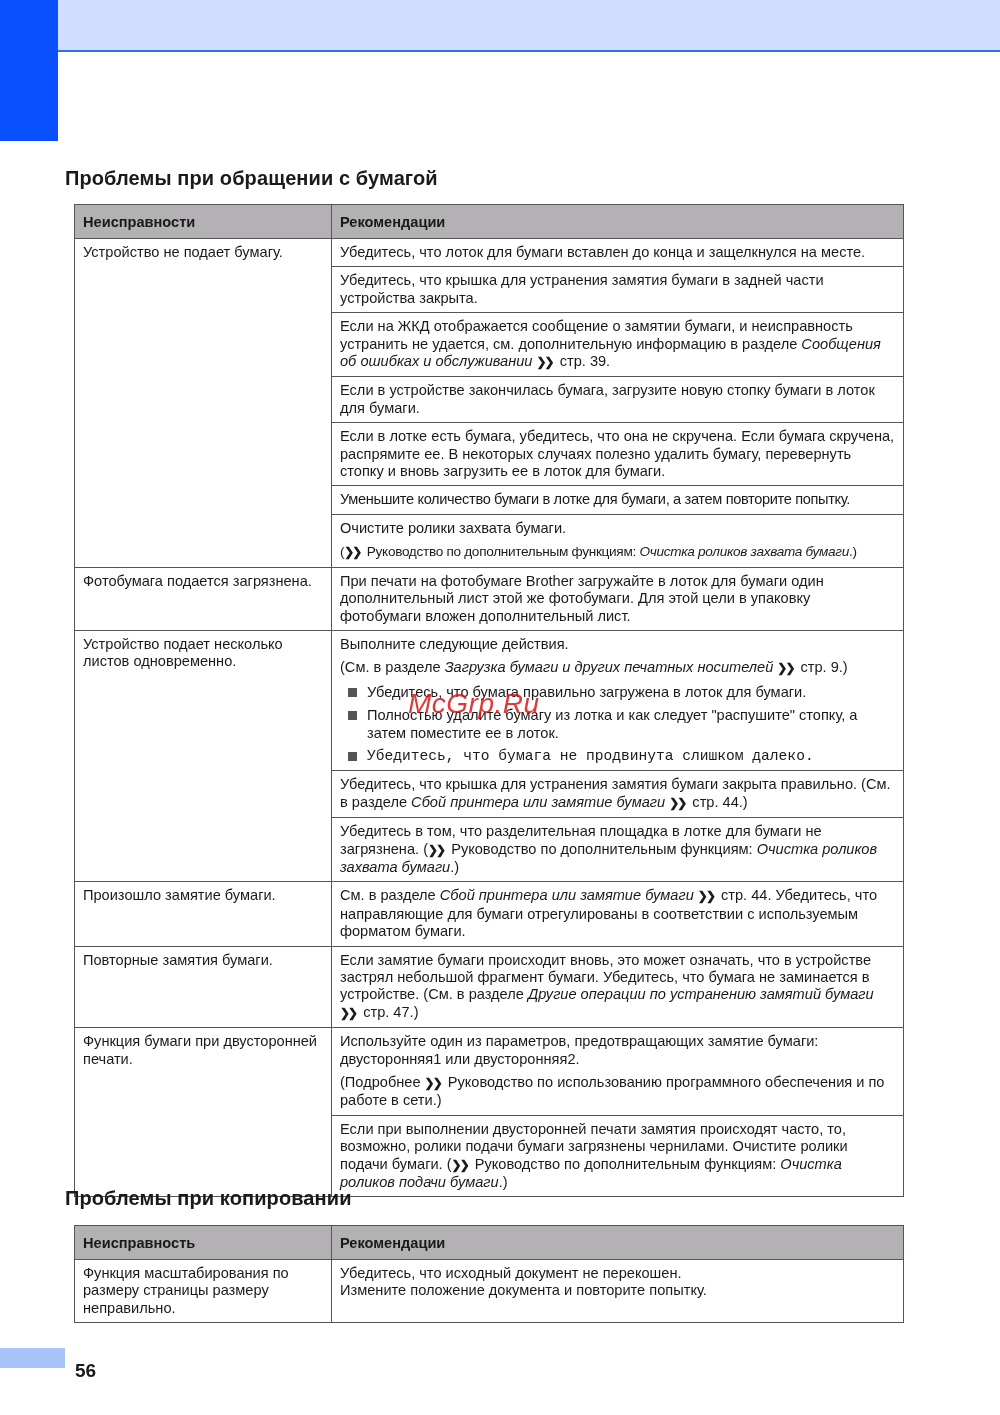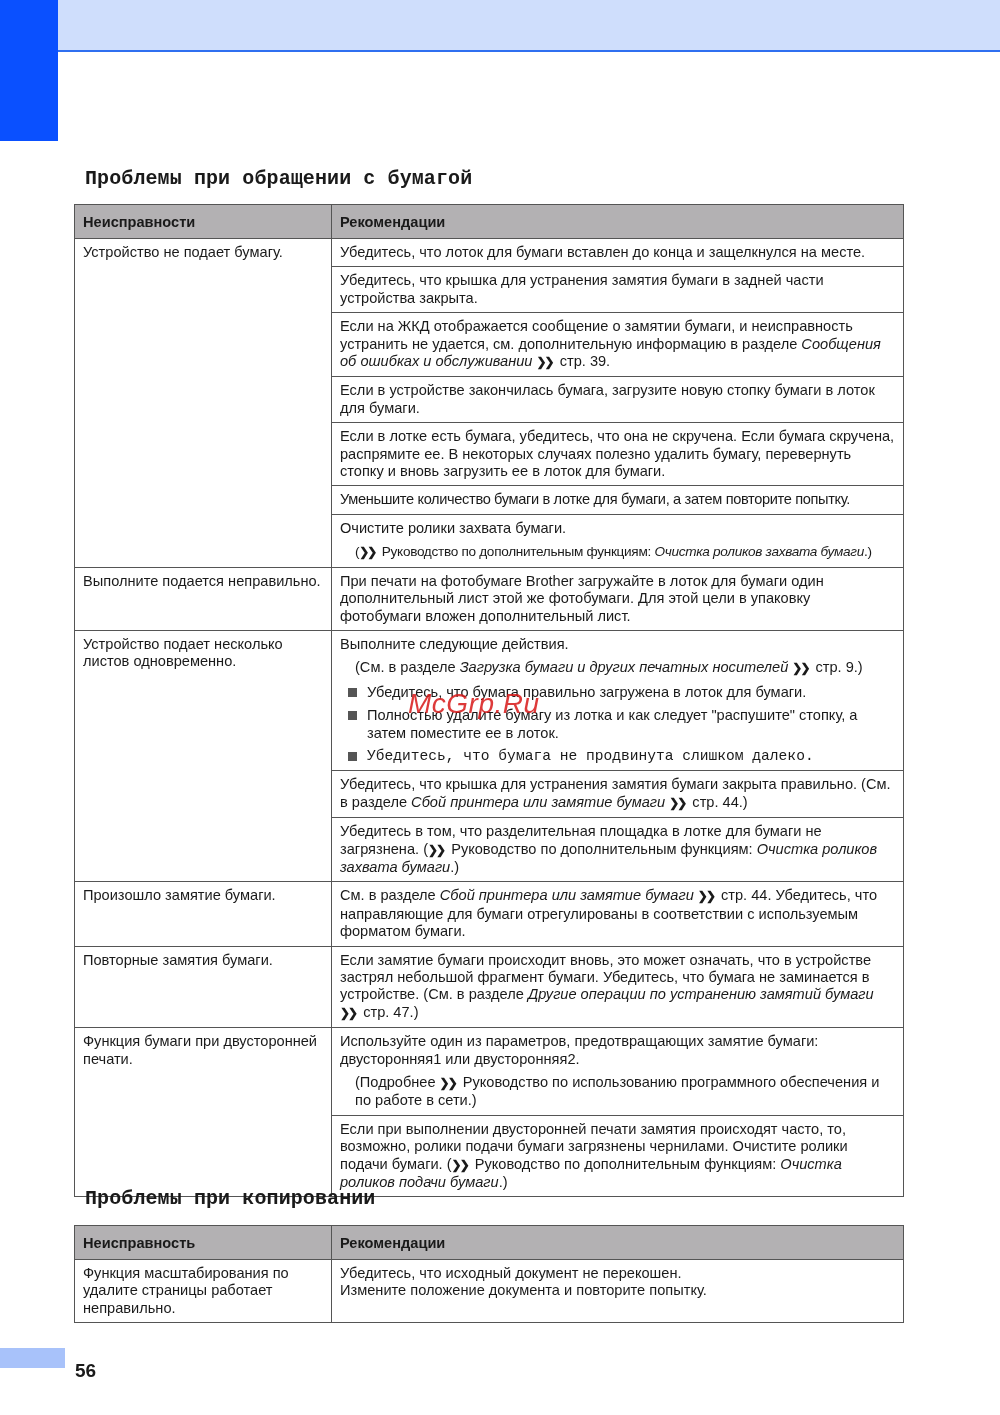--- a/index.html
+++ b/index.html
@@ -2,31 +2,31 @@
 <html><head>
   <meta charset="utf-8">
   <style>
     * { box-sizing: border-box; margin: 0; padding: 0; }
     html, body { width: 1000px; height: 1415px; background: #ffffff; }
     body { position: relative; font-family: "Liberation Sans", sans-serif; color: #1a1a1a; overflow: hidden; }
 
     .top-band { position: absolute; left: 58px; top: 0; width: 942px; height: 52px; background: #cfdefc; border-bottom: 2px solid #2f6ff0; }
     .side-tab { position: absolute; left: 0; top: 0; width: 58px; height: 141px; background: #0a50ff; }
 
-    .section-title { position: absolute; left: 85px; font-size: 20px; font-weight: bold; color: #1a1a1a; letter-spacing: 0.1px; font-family: Liberation Mono, monospace; }
+    .section-title { position: absolute; left: 65px; font-size: 20px; font-weight: bold; color: #1a1a1a; letter-spacing: 0.1px; }
     #title1 { top: 167px; }
     #title2 { top: 1187px; }
 
     table.trouble { position: absolute; left: 74px; width: 830px; border-collapse: collapse; font-size: 14.6px; line-height: 17.4px; }
     #table1 { top: 204px; }
     #table2 { top: 1225px; }
     table.trouble th { background: #b3b1b3; font-weight: bold; text-align: left; height: 34px; padding: 2px 8px 0 8px; border: 1px solid #555; font-size: 14.6px; margin-top: 20px; }
     table.trouble td { border: 1px solid #555; vertical-align: top; padding: 5px 8px 5px 8px; }
     table.trouble td.issue { width: 257px; }
-    table.trouble td.sol p + p { margin-top: 6px; margin-left: 15px; }
+    table.trouble td.sol p + p { margin-top: 6px; }
     .it { font-style: italic; }
     .arrows { font-weight: bold; font-size: 12px; letter-spacing: -2px; margin-right: 3px; }
     ul.bullets { list-style: none; margin-top: 6px; }
     ul.bullets li { position: relative; padding-left: 27px; margin-bottom: 6px; }
     ul.bullets li:last-child { margin-bottom: 0; font-family: Liberation Mono, monospace; }
     ul.bullets li::before { content: ""; position: absolute; left: 8px; top: 4px; width: 9px; height: 9px; background: #555; }
 
     .watermark { position: absolute; left: 408px; top: 688px; font-size: 28px; font-style: italic; color: #d81818; opacity: 0.85; letter-spacing: 0.5px; pointer-events: none; }
 
     .page-tab { position: absolute; left: 0; top: 1348px; width: 65px; height: 20px; background: #a8c2fa; }
@@ -81,21 +81,21 @@
         </td>
     </tr>
     <tr>
       <td class="sol">
         <p>Очистите ролики захвата бумаги.</p>
         <p style="font-size:13.6px; letter-spacing:-0.3px;"><span>(</span><span class="arrows">❯❯</span><span> Руководство по дополнительным функциям: </span><span class="it">Очистка роликов захвата бумаги</span><span>.)</span></p>
       </td>
     </tr>
 
     <tr>
-      <td class="issue">Выполните подается неправильно.</td>
+      <td class="issue">Фотобумага подается загрязнена.</td>
       <td class="sol">
           <p>При печати на фотобумаге Brother загружайте в лоток для бумаги один дополнительный лист этой же фотобумаги. Для этой цели в упаковку фотобумаги вложен дополнительный лист.</p>
         </td>
     </tr>
 
     <tr>
       <td class="issue" rowspan="3">Устройство подает несколько листов одновременно.</td>
       <td class="sol">
         <p>Выполните следующие действия.</p>
         <p><span>(См. в разделе </span><span class="it">Загрузка бумаги и других печатных носителей</span> <span class="arrows">❯❯</span><span> стр. 9.)</span></p>
@@ -152,21 +152,21 @@
 
 <table id="table2" class="trouble">
   <thead>
     <tr>
       <th>Неисправность</th>
       <th>Рекомендации</th>
     </tr>
   </thead>
   <tbody>
     <tr>
-      <td class="issue">Функция масштабирования по удалите страницы работает неправильно.</td>
+      <td class="issue">Функция масштабирования по размеру страницы размеру неправильно.</td>
       <td class="sol">
         <div>Убедитесь, что исходный документ не перекошен.</div>
         <div>Измените положение документа и повторите попытку.</div>
       </td>
     </tr>
   </tbody>
 </table>
 
 <div class="page-tab"></div>
 <div class="page-num">56</div>

